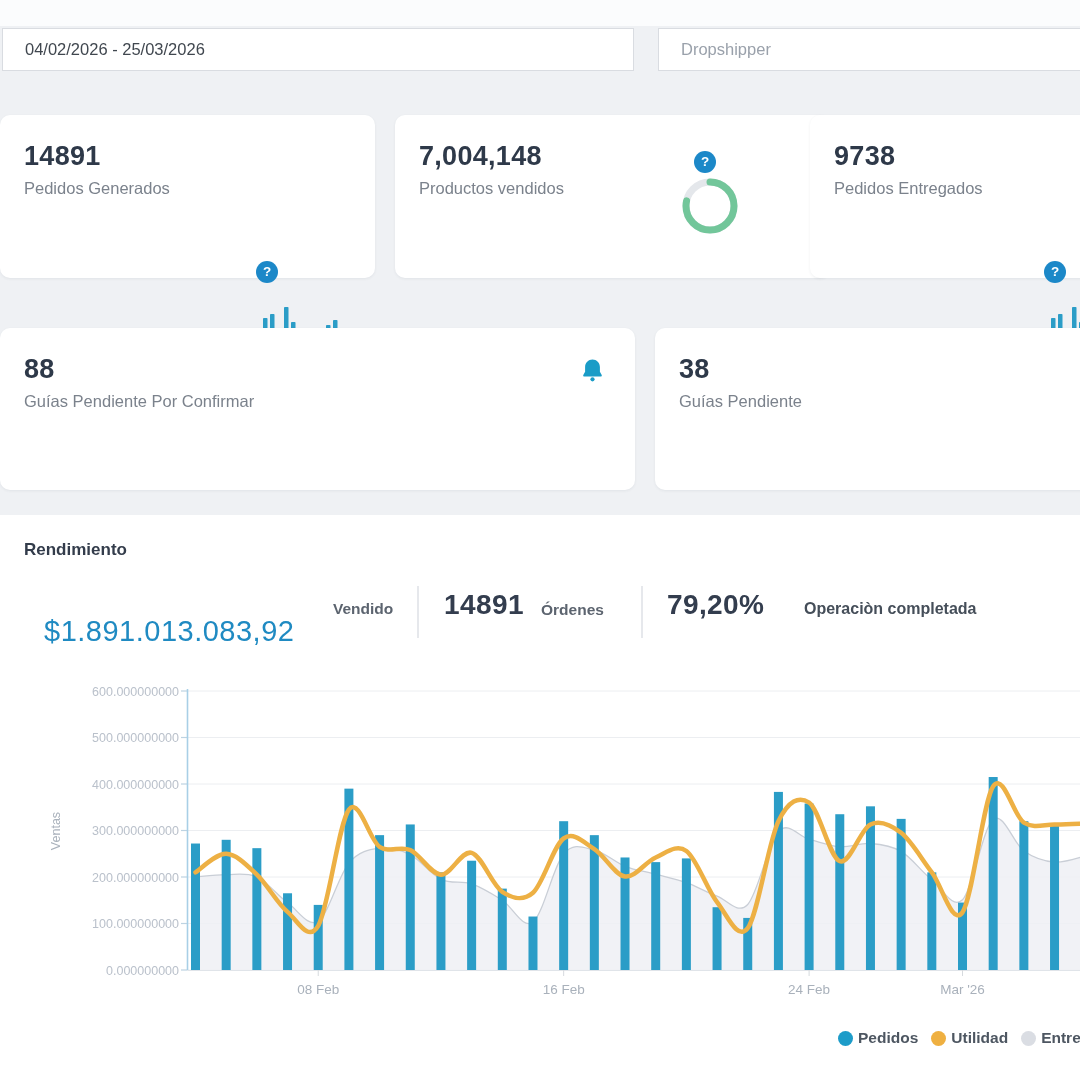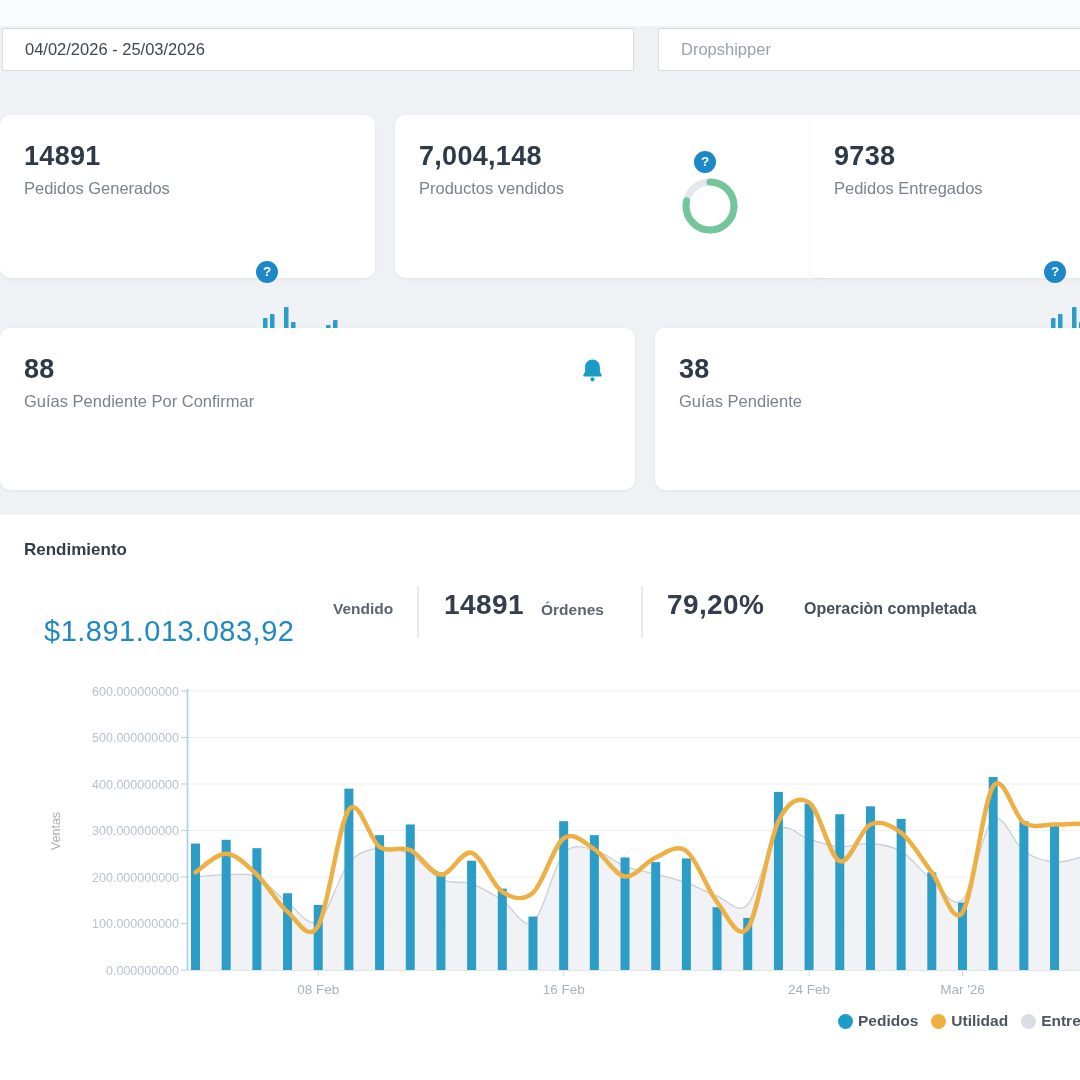--- a/index.html
+++ b/index.html
@@ -30,21 +30,21 @@
   }
   .mini-bars{position:absolute;}
   .panel{position:absolute;left:0;top:515px;width:1080px;height:565px;background:#ffffff;}
   .panel-title{position:absolute;left:24px;top:25px;font-size:17px;font-weight:700;color:#333c4b;}
   .stat-money{position:absolute;left:44px;top:76px;font-size:29px;font-weight:400;color:#1f8ac2;letter-spacing:.5px;margin-top:24px;}
   .stat-sub{position:absolute;font-size:15.5px;font-weight:700;color:#5c646f;margin-left:12px;}
   .stat-big{position:absolute;font-size:28px;font-weight:700;color:#333d4e;letter-spacing:.4px;}
   .vdiv{position:absolute;width:2px;height:52px;background:#e6e8ec;top:71px;}
   #perf-chart{position:absolute;left:0;top:0;width:1080px;height:565px;}
   #legend{position:absolute;left:838px;top:1012px;display:flex;gap:13px;align-items:center;}
-  .legend-item{display:flex;align-items:center;gap:5px;cursor:pointer;white-space:nowrap;}
+  .legend-item{display:flex;align-items:center;gap:5px;cursor:pointer;white-space:nowrap;margin-top:17px;}
   .legend-dot{width:15px;height:15px;border-radius:50%;flex:0 0 auto;}
   .legend-label{font-size:15.5px;font-weight:600;color:#4d5661;}
 </style>
 </head>
 <body>
 
 <div id="app">
   <div class="topstrip"></div>
 
   <input id="date-input" class="input" type="text" value="04/02/2026 - 25/03/2026" style="">

